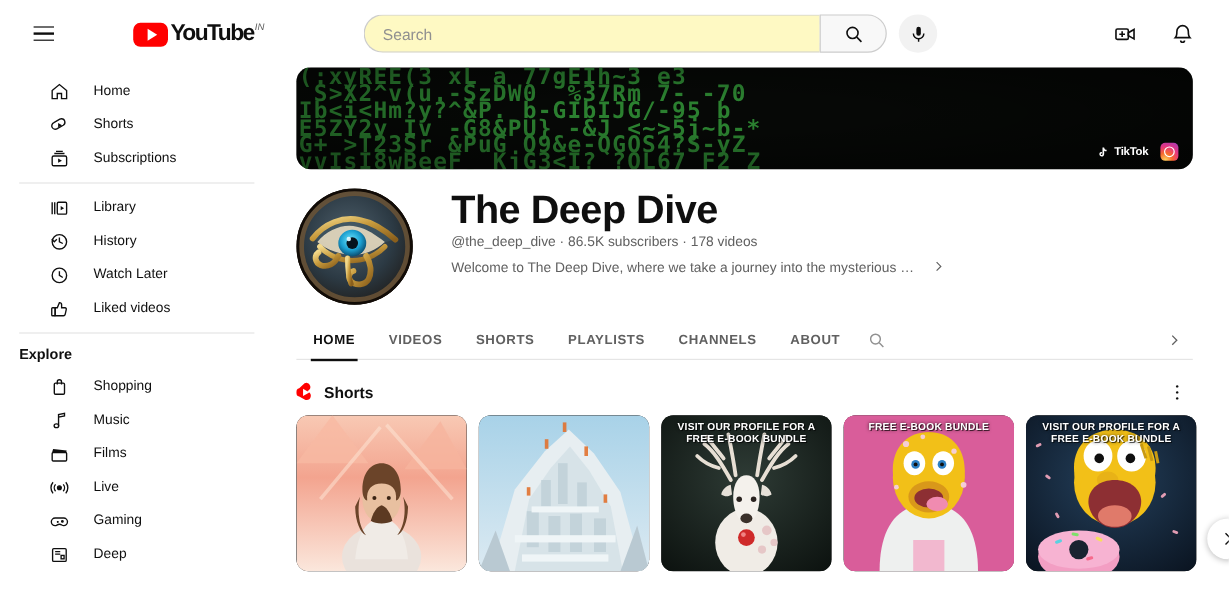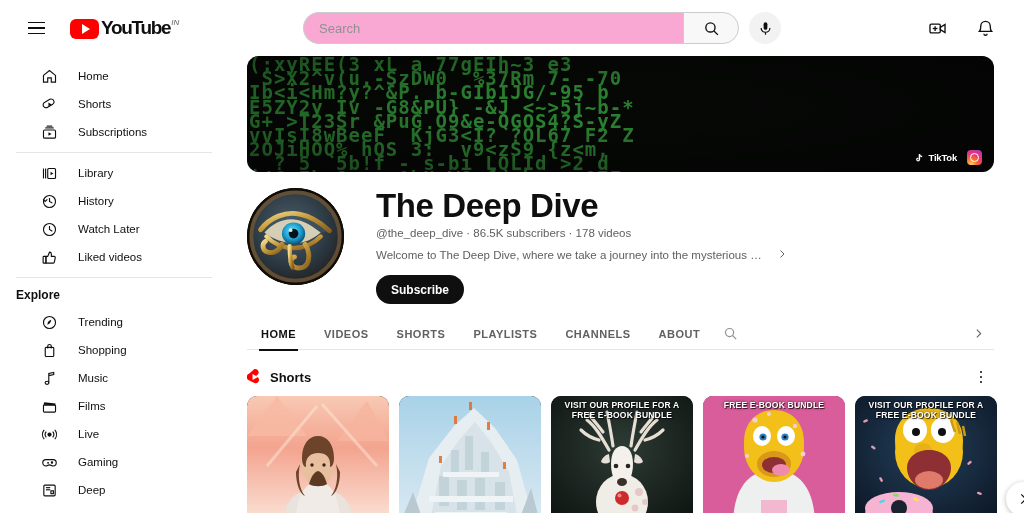--- a/index.html
+++ b/index.html
@@ -9,21 +9,21 @@
     font-family: "Liberation Sans", sans-serif;
     color: #0f0f0f;
     overflow: hidden;
   }
 
   
   .topbar {
     position: absolute; top: 0; left: 0; width: 1024px; height: 56px;
     background: #fff; display: flex; align-items: center; z-index: 40;
   }
-  .topbar-left { display: flex; align-items: center; padding-left: 16px; width: 250px; }
+  .topbar-left { display: flex; align-items: center; padding-left: 16px; width: 250px; gap: 41px; }
   .hamburger {
     width: 40px; height: 40px; display: flex; flex-direction: column;
     align-items: center; justify-content: center; gap: 4px; cursor: pointer;
     border-radius: 50%;
   }
   .hamburger span { display: block; width: 17px; height: 1.6px; background: #0f0f0f; }
   .yt-logo { display: flex; align-items: flex-start; margin-left: 14px; cursor: pointer; }
   .yt-play {
     width: 29px; height: 20px; background: #ff0000; border-radius: 6px;
     display: flex; align-items: center; justify-content: center; margin-top: 1px;
@@ -36,21 +36,21 @@
     font-size: 19px; font-weight: bold; letter-spacing: -1.3px;
     margin-left: 2px; line-height: 20px; color: #0f0f0f;
   }
   .yt-country { font-size: 8px; color: #606060; margin-left: 1px; line-height: 9px; font-style: italic; }
 
   .topbar-center { flex: 1; display: flex; align-items: center; justify-content: center; }
   .search-wrap { display: flex; align-items: center; }
   .search-box {
     display: flex; align-items: center; width: 380px; height: 32px;
     border: 1px solid #ccc; border-radius: 16px 0 0 16px; border-right: none;
-    padding-left: 15px; background: #f9a8d4;
+    padding-left: 15px; background: #fef9c3;
   }
   .search-input {
     border: none; outline: none; width: 100%; font-size: 13px;
     font-family: "Liberation Sans", sans-serif; color: #0f0f0f; background: transparent;
   }
   .search-input::placeholder { color: #909090; }
   .search-btn {
     width: 56px; height: 32px; background: #f8f8f8; border: 1px solid #ccc;
     border-radius: 0 16px 16px 0; display: flex; align-items: center;
     justify-content: center; cursor: pointer;
@@ -90,21 +90,21 @@
   }
 
   
   .main {
     position: absolute; top: 56px; left: 228px; width: 796px; height: 457px;
     overflow: hidden;
   }
 
   
   .banner {
-    position: relative; margin: 0 30px 0 19px; height: 116px;
+    position: relative; margin: 0 30px 0 19px; height: 85px;
     border-radius: 12px; overflow: hidden; background: #060806;
   }
   .banner-chars {
     position: absolute; inset: 0;
     font-family: "DejaVu Sans Mono", monospace;
     font-size: 19px; line-height: 14.2px; letter-spacing: 1px;
     color: #2f8a34; white-space: pre; overflow: hidden;
     padding: 1px 2px; opacity: 0.93; font-weight: bold;
   }
   .banner-vignette {
@@ -339,29 +339,20 @@
       </span>
       <span class="nav-label">Liked videos</span>
     </div>
   </div>
 
   <div class="divider"></div>
 
   <div class="section-title">Explore</div>
 
   <div>
-    <div class="nav-item">
-      <span class="nav-icon">
-        <svg width="17" height="17" viewBox="0 0 24 24" fill="none" stroke="#0f0f0f" stroke-width="1.6">
-          <circle cx="12" cy="12" r="8.5"></circle>
-            <path d="M9 15c3-1 5-3.5 5.5-7C11 9 9 11.5 9 15Z" fill="#0f0f0f" stroke="none"></path>
-        </svg>
-      </span>
-      <span class="nav-label">Trending</span>
-    </div>
     <div class="nav-item">
       <span class="nav-icon">
         <svg width="17" height="17" viewBox="0 0 24 24" fill="none" stroke="#0f0f0f" stroke-width="1.6">
           <rect x="6" y="7.5" width="12" height="13" rx="1.4"></rect>
           <path d="M9.5 9V6a2.5 2.5 0 0 1 5 0v3"></path>
         </svg>
       </span>
       <span class="nav-label">Shopping</span>
     </div>
     <div class="nav-item">
@@ -482,21 +473,20 @@
       <div class="chan-name">The Deep Dive</div>
       <div class="chan-meta">@the_deep_dive · 86.5K subscribers · 178 videos</div>
       <div class="chan-desc-row">
         <span class="chan-desc">Welcome to The Deep Dive, where we take a journey into the mysterious and unknown, unc...</span>
         <span>
           <svg width="12" height="12" viewBox="0 0 24 24" fill="none" stroke="#606060" stroke-width="2">
             <polyline points="9,5 16,12 9,19"></polyline>
           </svg>
         </span>
       </div>
-      <button class="subscribe-btn">Subscribe</button>
     </div>
   </div>
 
   <div class="tabs-row">
     <div class="tab active">Home</div>
     <div class="tab">Videos</div>
     <div class="tab">Shorts</div>
     <div class="tab">Playlists</div>
     <div class="tab">Channels</div>
     <div class="tab">About</div>

